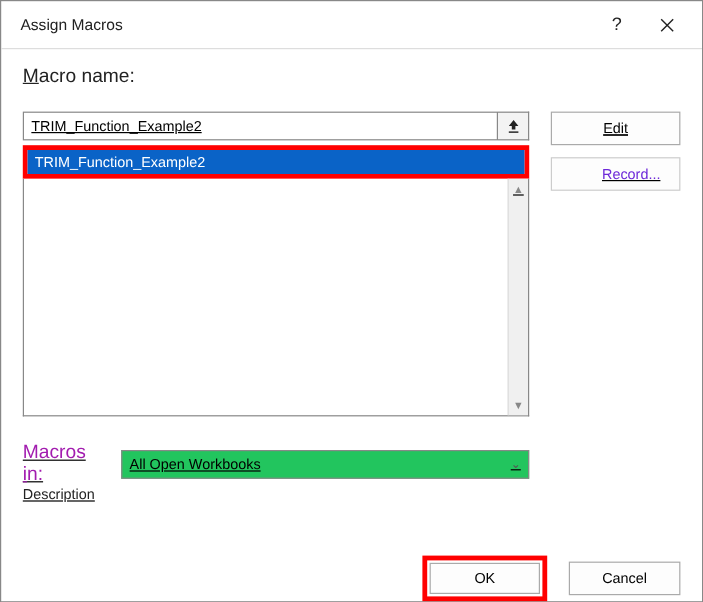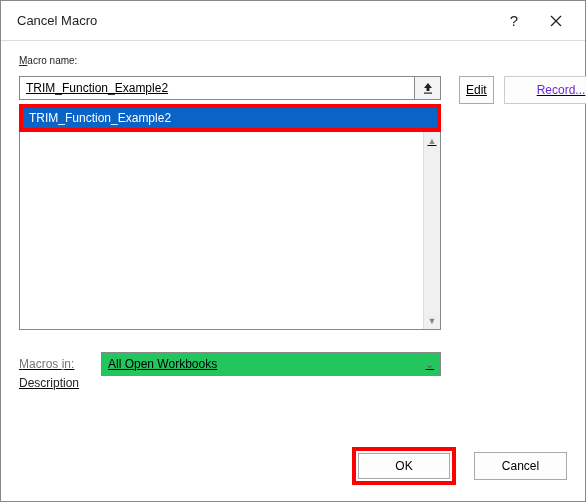--- a/index.html
+++ b/index.html
@@ -44,40 +44,40 @@
     .help-btn { font-size: 15px; font-weight: 300; }
     .close-btn svg { width: 12px; height: 12px; }
 
     .body {
       padding: 14px 18px 16px 18px;
       position: relative;
       height: calc(100% - 40px);
     }
 
     .label {
-      font-size: 10px;
+      font-size: 16px;
       color: #222;
-      margin-bottom: 10px;
+      margin-bottom: 20px;
     }
     .label .ul { text-decoration: underline; }
 
     .row-top {
       display: flex;
       align-items: flex-start;
       gap: 18px;
       text-decoration: underline;
     }
     .left-col {
       flex: 1;
       min-width: 0;
     }
     .right-col {
       width: 108px;
       display: flex;
-      flex-direction: row;
+      flex-direction: column;
       gap: 10px;
     }
 
     .name-row {
       display: flex;
       gap: 0;
       margin-bottom: 4px;
     }
     .name-input {
       flex: 1;
@@ -166,22 +166,22 @@
     }
 
     .macros-in-row {
       display: flex;
       align-items: center;
       margin-top: 22px;
       gap: 10px;
     }
     .macros-in-label {
       width: 72px;
-      font-size: 12px;
-      color: #737373;
+      font-size: 16px;
+      color: #a21caf;
     }
     .macros-in-label .ul { text-decoration: underline; }
     .combo {
       flex: 1;
       max-width: 346px;
       height: 24px;
       border: 1px solid #888;
       background: #22c55e;
       display: flex;
       align-items: center;
@@ -196,21 +196,21 @@
     }
 
     .desc-label {
       margin-top: 0;
       font-size: 12px;
       color: #222;
     }
 
     .footer {
       position: absolute;
-      bottom: 16px;
+      bottom: 0;
       right: 18px;
       display: flex;
       gap: 18px;
       align-items: center;
     }
     .ok-wrap {
       border: 4px solid #ff0000;
       padding: 2px;
     }
     .footer-btn {
@@ -223,21 +223,21 @@
       cursor: pointer;
     }
     .ok-wrap .footer-btn { width: 92px; height: 26px; }
   </style>
 </head>
 <body>
 
 <div class="dialog">
 
   <div class="titlebar">
-    <div class="titlebar-title">Cancel Macro</div>
+    <div class="titlebar-title">Assign Macros</div>
     <div class="titlebar-btn help-btn">?</div>
     <div class="titlebar-btn close-btn">
       <svg viewBox="0 0 12 12">
         <line x1="1" y1="1" x2="11" y2="11" stroke="#222" stroke-width="1.2"></line>
         <line x1="11" y1="1" x2="1" y2="11" stroke="#222" stroke-width="1.2"></line>
       </svg>
     </div>
   </div>
 
   <div class="body">

